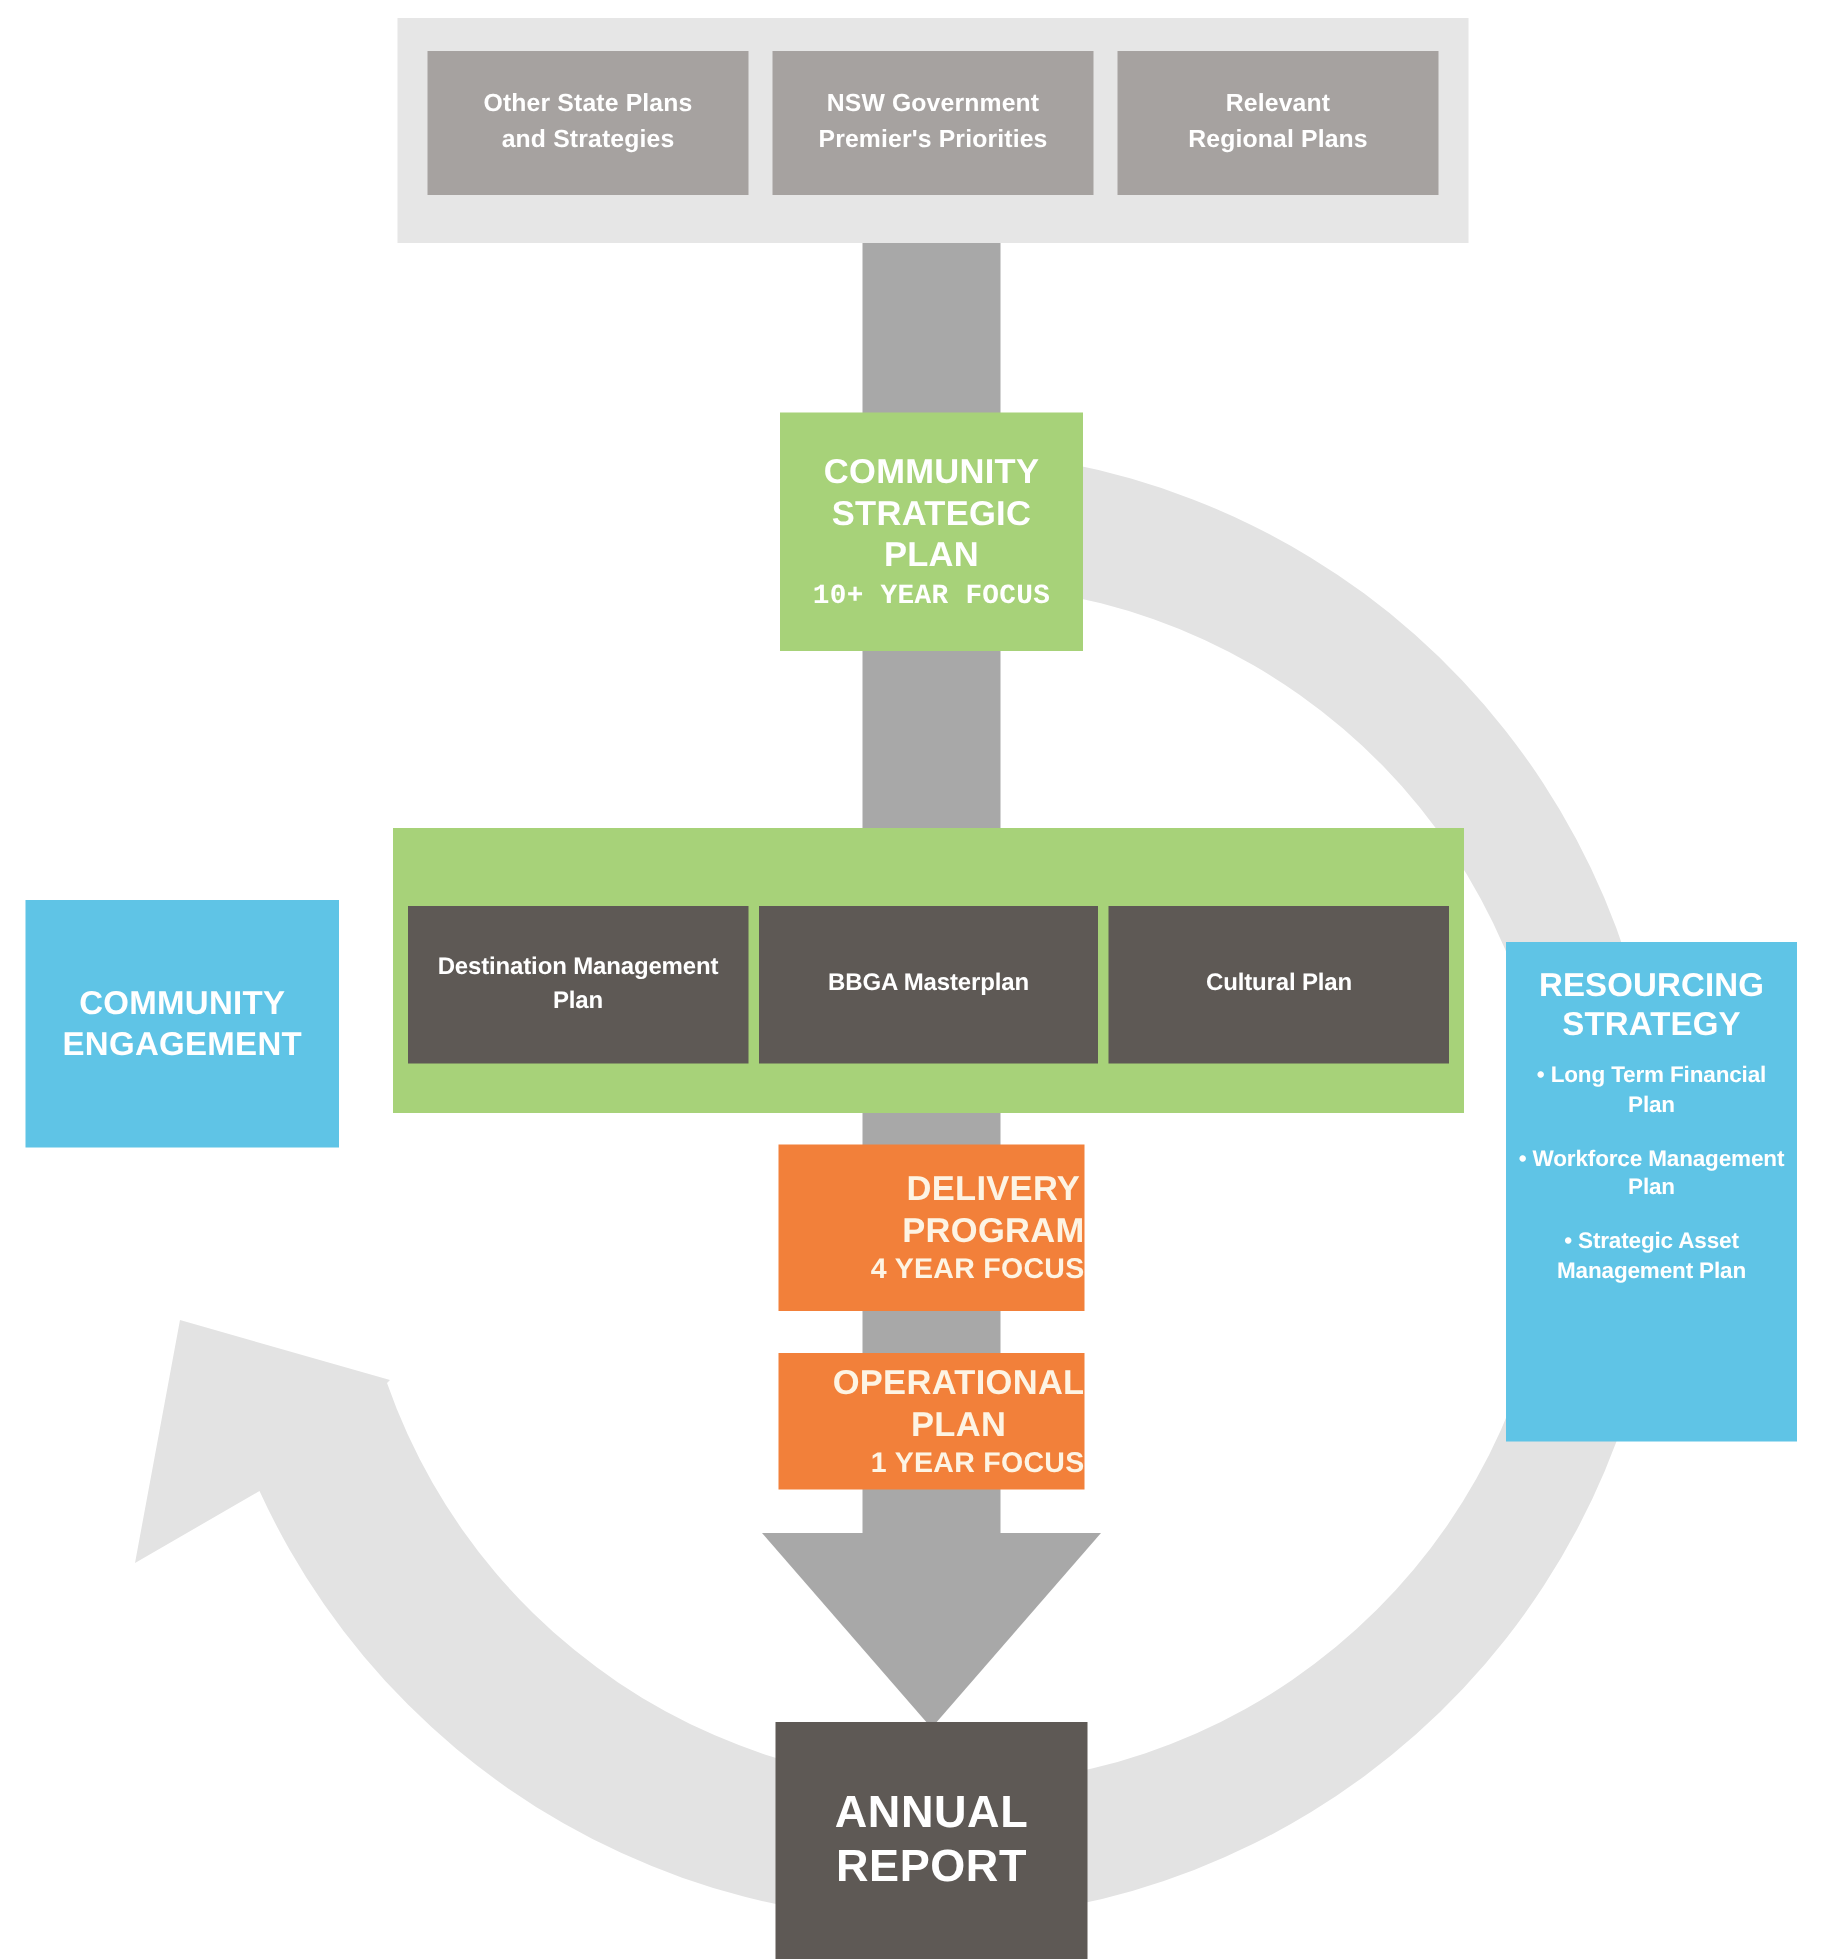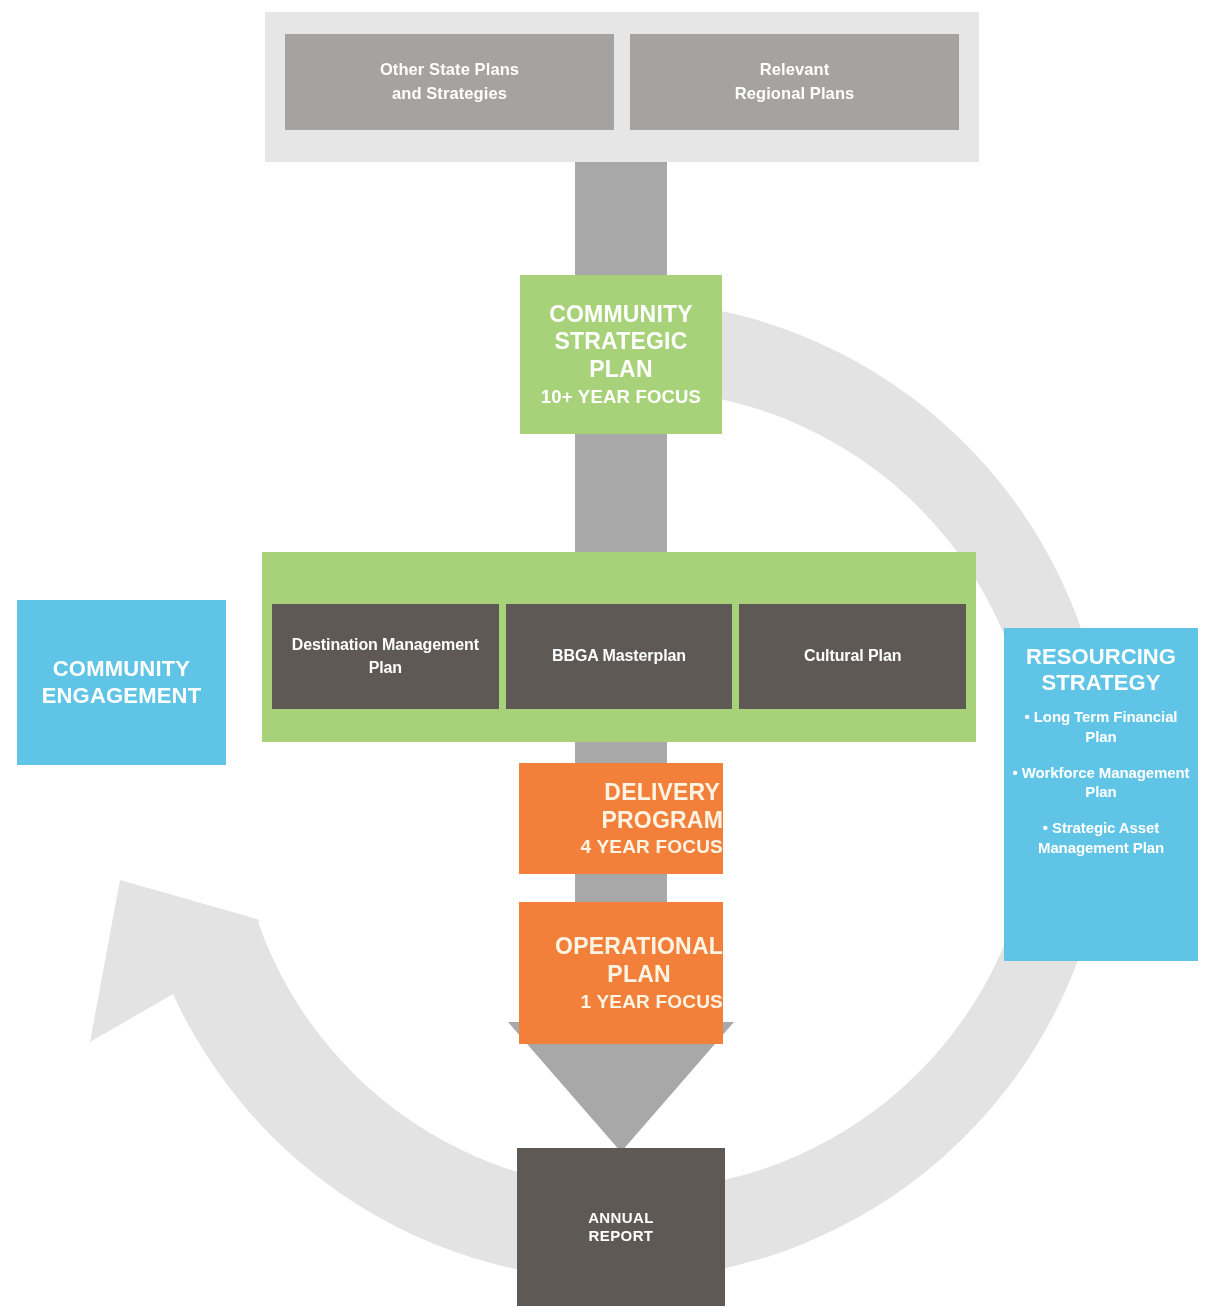--- a/index.html
+++ b/index.html
@@ -98,20 +98,21 @@
     font-size: 23px;
     font-weight: bold;
     line-height: 1.19;
     letter-spacing: 0.2px;
   }
   .csp .t2 {
     font-size: 18.5px;
     font-weight: bold;
     margin-top: 3px;
     letter-spacing: 0.2px;
+    font-family: Liberation Mono, monospace;
   }
 
   
   .green-band {
     left: 262px;
     top: 552px;
     width: 714px;
     height: 190px;
     background: #A7D279;
     z-index: 5;
@@ -219,37 +220,37 @@
   .delivery {
     left: 519px;
     top: 763px;
     width: 204px;
     height: 111px;
   }
   .operational {
     left: 519px;
     top: 902px;
     width: 204px;
-    height: 142px;
+    height: 91px;
   }
 
   
   .annual {
     left: 517px;
     top: 1148px;
     width: 208px;
     height: 158px;
     background: #5E5955;
     color: #ffffff;
     z-index: 6;
     display: flex;
     align-items: center;
     justify-content: center;
     text-align: center;
-    font-size: 15px;
+    font-size: 30px;
     font-weight: bold;
     line-height: 1.2;
     letter-spacing: 0.4px;
   }
 
   
   #monitor-wrap {
     position: absolute;
     left: 813px;
     top: 1020px;
@@ -301,20 +302,26 @@
   <div class="abs top-container">
     <div class="top-boxes">
       <div class="top-box">
         <div>
           <div>Other State Plans</div>
           <div>and Strategies</div>
         </div>
       </div>
       <div class="top-box">
         <div>
+          <div>NSW Government</div>
+          <div>Premier's Priorities</div>
+        </div>
+      </div>
+      <div class="top-box">
+        <div>
           <div>Relevant</div>
           <div>Regional Plans</div>
         </div>
       </div>
     </div>
   </div>
 
   <div class="abs csp">
     <div class="t1">
       <div>COMMUNITY</div>

